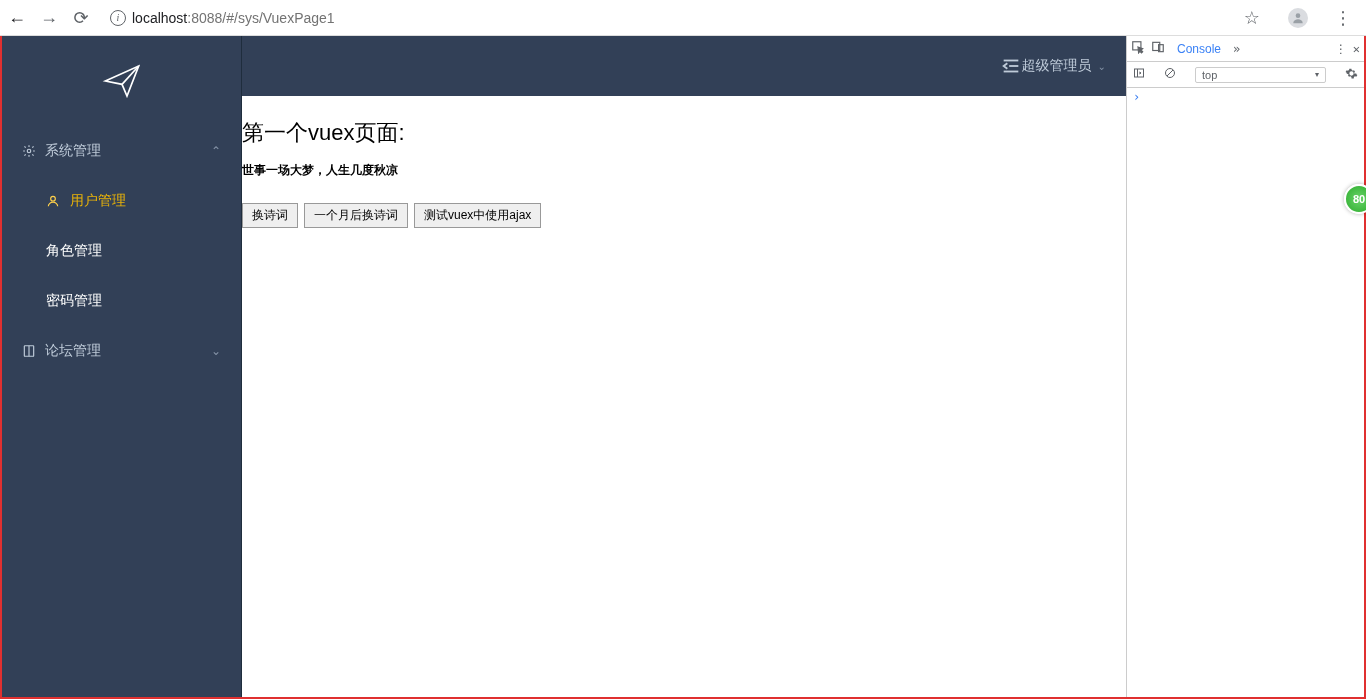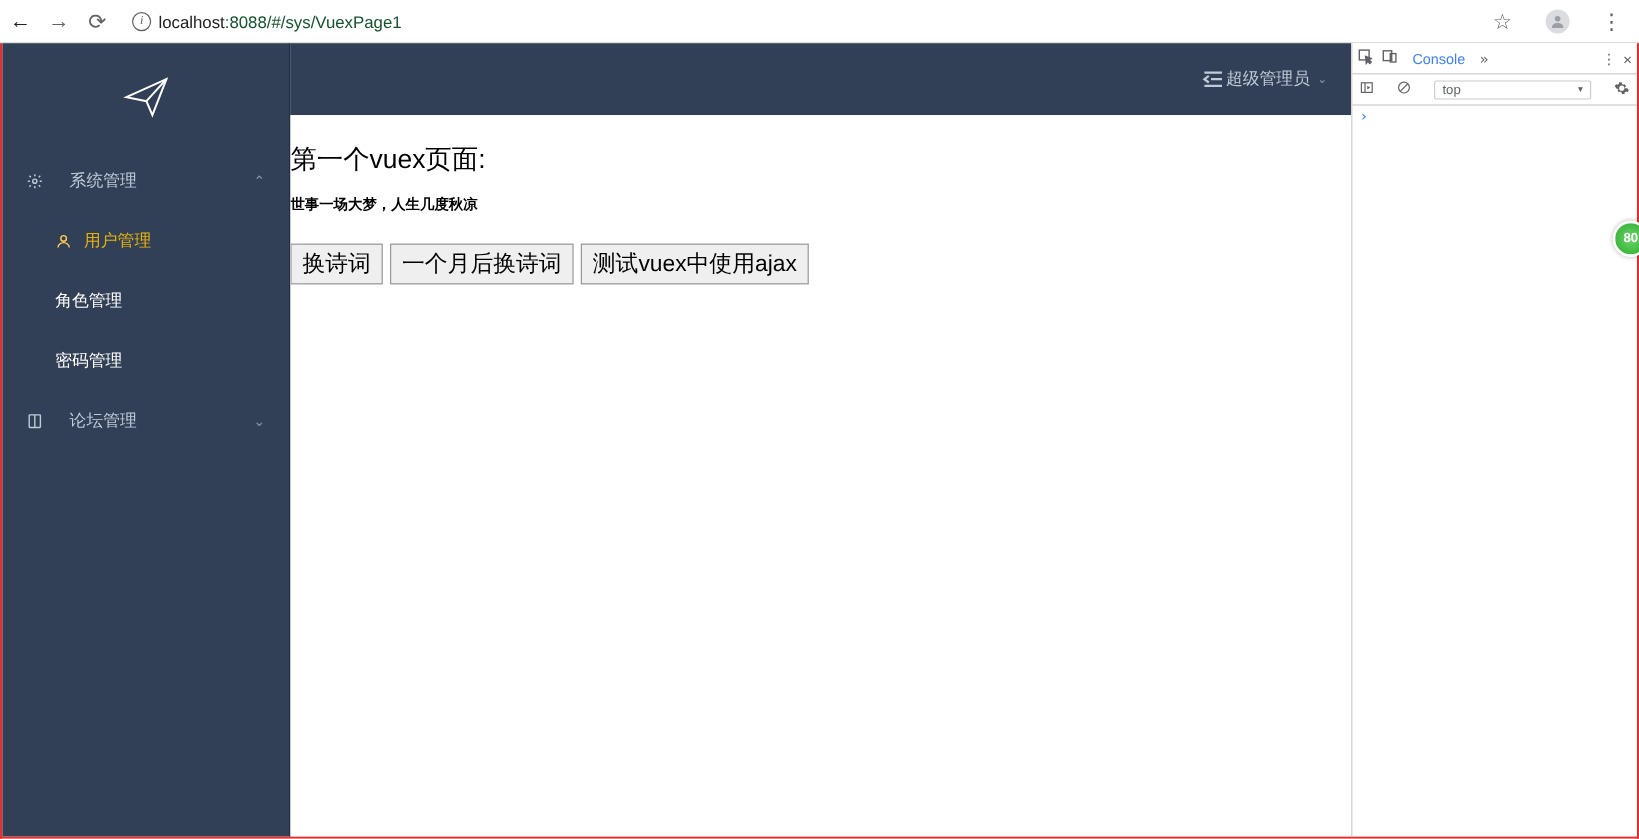--- a/index.html
+++ b/index.html
@@ -34,21 +34,21 @@
       border: 1.5px solid #5f6368;
       border-radius: 50%;
       display: flex; align-items: center; justify-content: center;
       font-size: 10px;
       color: #5f6368;
       font-family: serif;
       font-style: italic;
     }
     .url-text { font-size: 14px; color: #202124; }
     .url-text .host { color: #202124; }
-    .url-text .path { color: #14532d; }
+    .url-text .path { color: #737373; }
     .star-icon { color: #5f6368; font-size: 18px; padding: 0 8px; cursor: pointer; }
     .avatar-icon {
       width: 20px; height: 20px; border-radius: 50%;
       background: #dadce0;
       display: flex; align-items: center; justify-content: center;
       color: #fff; font-size: 12px;
       margin: 0 6px;
     }
     .kebab-icon { color: #5f6368; font-size: 18px; padding: 0 6px; cursor: pointer; }
     
@@ -74,21 +74,21 @@
       align-items: center;
       justify-content: center;
     }
     .logo-area svg { width: 40px; height: 40px; }
     
     .menu-group {
       padding: 0 20px;
       height: 50px;
       display: flex;
       align-items: center;
-      gap: 22px;
+      gap: 9px;
       cursor: pointer;
       color: #bfcbd9;
       font-size: 14px;
       position: relative;
     }
     .menu-group .chev {
       position: absolute;
       right: 20px;
       font-size: 12px;
       color: #8492a6;
@@ -147,21 +147,21 @@
     .content h3 {
       font-size: 12px;
       font-weight: bold;
       margin-bottom: 24px;
     }
     .btn-row { display: flex; gap: 6px; }
     .btn-row button {
       background: #efefef;
       border: 1px solid #999;
       padding: 3px 9px;
-      font-size: 19px;
+      font-size: 12px;
       cursor: pointer;
       font-family: inherit;
     }
     
     .devtools {
       width: 238px;
       background: #fff;
       border-left: 1px solid #ccc;
       display: flex;
       flex-direction: column;

